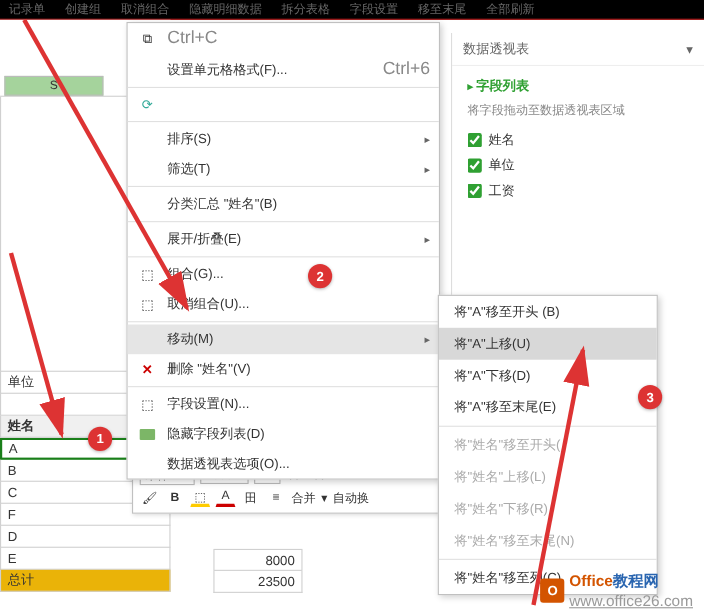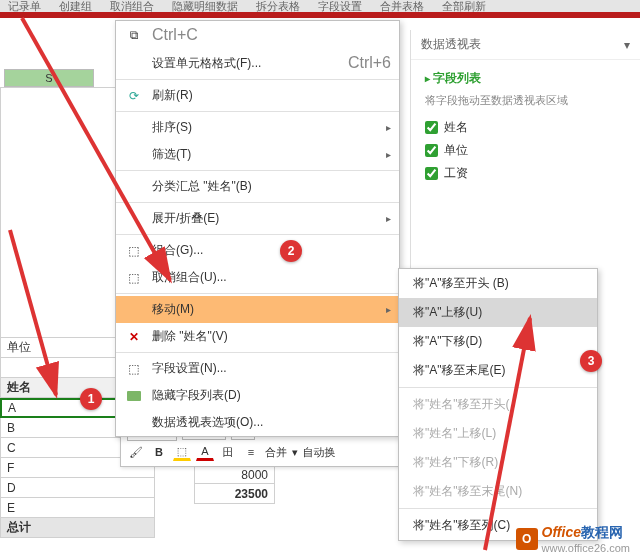--- a/index.html
+++ b/index.html
@@ -7,22 +7,22 @@
       font-family: "Microsoft YaHei", SimSun, sans-serif;
       font-size: 12px;
       width: 640px;
       height: 560px;
       overflow: hidden;
       position: relative;
       background: #fff;
       color: #333;
     }
     .ribbon {
-      background: #e5e5e5;
-      border-bottom: 6px solid #b91c1c;
+      background: #000000;
+      border-bottom: 1px solid #b91c1c;
       height: 18px;
       display: flex;
       gap: 18px;
       padding: 0 8px;
       align-items: center;
       font-size: 11px;
       color: #666;
     }
     .ribbon span { white-space: nowrap; }
     .sheet {
@@ -72,58 +72,58 @@
       width: 14px;
       height: 14px;
       border: 1px solid #999;
       display: flex;
       align-items: center;
       justify-content: center;
       font-size: 8px;
       background: #fff;
     }
     .totalrow {
-      font-weight: bold;
-      background: #e5e5e5;
+      font-weight: normal;
+      background: #eab308;
       text-align: right;
     }
     .numcol {
       position: absolute;
       left: 155px;
       top: 420px;
       width: 120px;
     }
     .numcell {
       border: 1px solid #d0d0d0;
       border-top: none;
       padding: 3px 6px;
       text-align: right;
       height: 20px;
     }
-    .bold { font-weight: bold; }
+    .bold { font-weight: normal; }
     
     .ctxmenu {
       position: absolute;
       top: 20px;
       left: 115px;
       width: 285px;
       background: #fff;
       border: 1px solid #c0c0c0;
       box-shadow: 2px 2px 6px rgba(0,0,0,0.2);
       z-index: 100;
     }
     .ctxitem {
       display: flex;
       align-items: center;
       padding: 5px 8px 5px 8px;
       font-size: 12px;
       cursor: pointer;
       position: relative;
     }
-    .ctxitem.highlighted { background: #fdba74; }
+    .ctxitem.highlighted { background: #e5e5e5; }
     .ctxicon {
       width: 20px;
       height: 16px;
       margin-right: 8px;
       display: flex;
       align-items: center;
       justify-content: center;
       font-size: 12px;
     }
     .ctxlabel { flex: 1; }
@@ -269,41 +269,42 @@
       width: 22px;
       height: 22px;
       background: #d35400;
       border-radius: 3px;
       color: #fff;
       display: flex;
       align-items: center;
       justify-content: center;
       font-size: 12px;
     }
-    .watermark .ora { color: #d35400; font-style: italic; }
+    .watermark .ora { color: #d35400; }
     .watermark .blu { color: #2965b0; }
     .watermark .sub {
       width: 100%;
-      font-size: 11px;
+      font-size: 14px;
       color: #999;
       text-align: right;
       font-weight: normal;
+      text-decoration: underline;
     }
   </style>
 </head>
 <body>
 
 <div class="ribbon">
   <span>记录单</span>
   <span>创建组</span>
   <span>取消组合</span>
   <span>隐藏明细数据</span>
   <span>拆分表格</span>
   <span>字段设置</span>
-  <span>合并表格</span>
+  <span>移至末尾</span>
   <span>全部刷新</span>
 </div>
 
 <div class="rpanel">
   <div class="rpanel-head">
     <span>数据透视表</span>
     <span>▾</span>
   </div>
   <div class="rpanel-group">
     <div class="rpanel-title">字段列表</div>
@@ -336,39 +337,38 @@
   </div>
   <div class="cell selected">A</div>
   <div class="cell">B</div>
   <div class="cell">C</div>
   <div class="cell">F</div>
   <div class="cell">D</div>
   <div class="cell">E</div>
   <div class="cell totalrow">总计</div>
 </div>
 
-<div class="numcol" style="top:464px;padding-left:39px;">
+<div class="numcol" style="top:499px;padding-left:39px;">
   <div class="numcell" style="border-top:1px solid #d0d0d0;">8000</div>
   <div class="numcell bold">23500</div>
 </div>
 
 <div class="ctxmenu">
   <div class="ctxitem">
     <span class="ctxicon">⧉</span>
     <span class="ctxshort">Ctrl+C</span>
   </div>
   <div class="ctxitem">
     <span class="ctxicon"></span>
     <span class="ctxlabel">设置单元格格式(F)...</span>
     <span class="ctxshort">Ctrl+6</span>
   </div>
   <div class="ctxsep"></div>
   <div class="ctxitem">
     <span class="ctxicon" style="color:#3a9">⟳</span>
-    <span class="ctxlabel">刷新(R)</span>
   </div>
   <div class="ctxsep"></div>
   <div class="ctxitem">
     <span class="ctxicon"></span>
     <span class="ctxlabel">排序(S)</span>
     <span class="ctxarrow">▸</span>
   </div>
   <div class="ctxitem">
     <span class="ctxicon"></span>
     <span class="ctxlabel">筛选(T)</span>

